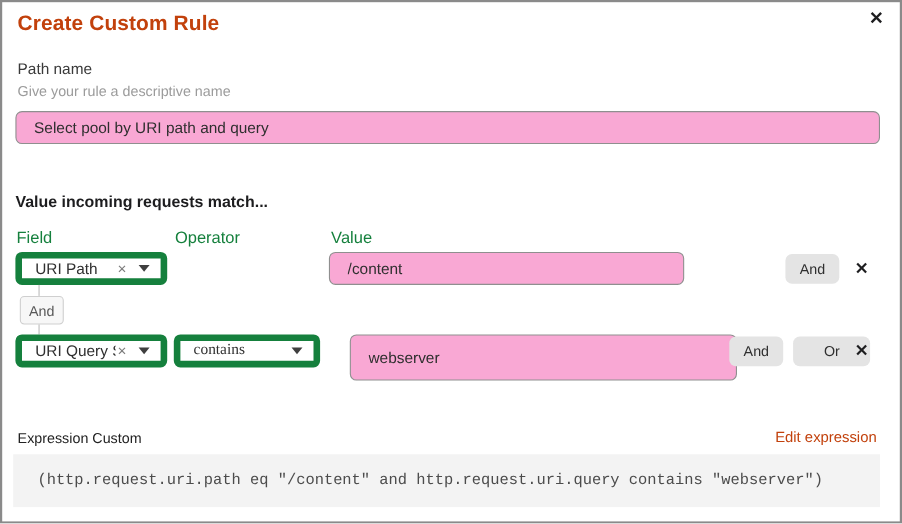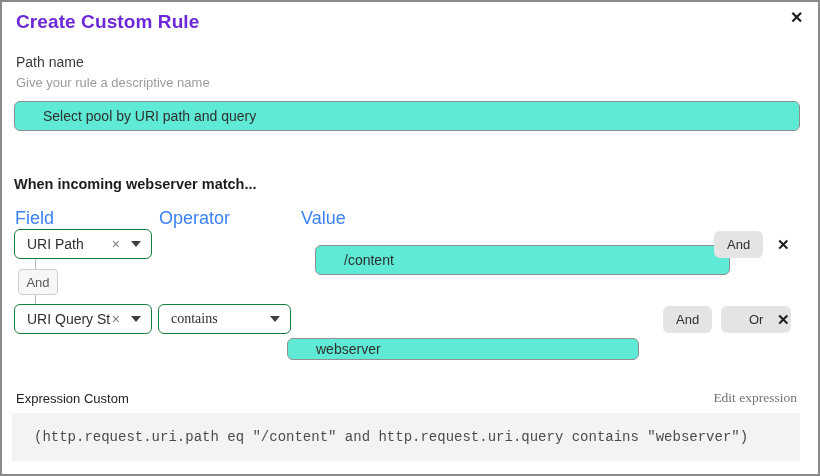--- a/index.html
+++ b/index.html
@@ -10,50 +10,50 @@
     position:relative;
     width:820px; height:476px;
     background:#fff;
     border:2px solid #8a8a8a;
     overflow:hidden;
   }
   .abs { position:absolute; }
 
   .title {
     left:14px; top:9px;
-    font-size:19px; font-weight:700; color:#6d28d9;
+    font-size:19px; font-weight:700; color:#c2410c;
     letter-spacing:.1px;
   }
   .close-btn {
     left:784px; top:4px;
     background:none; border:none; cursor:pointer;
     font-size:16px; font-weight:700; color:#1d1d1f;
     padding:4px; line-height:1;
     font-family:"Liberation Sans", sans-serif;
   }
 
   .field-label { font-size:14px; color:#3a3a3a; }
   .help-text  { font-size:13px; color:#9b9b9b;text-align:right; }
 
   .text-input {
     border:1px solid #8f8f8f; border-radius:6px;
-    background:#5eead4; color:#2f2f2f;
+    background:#f9a8d4; color:#2f2f2f;
     font-size:14px; font-family:"Liberation Sans", sans-serif;
-    padding:0 28px; outline:none;
+    padding:0 16px; outline:none;
   }
   .rule-input { left:12px; top:99px; width:786px; height:30px; }
 
   .section-heading {
     left:12px; top:174px;
     font-size:14.5px; font-weight:700; color:#1d1d1f;
   }
-  .col-label { font-size:18px; color:#3b82f6; }
+  .col-label { font-size:15px; color:#15803d; }
 
   .select {
-    height:30px; border:1px solid #15803d; border-radius:6px;
+    height:30px; border:6px solid #15803d; border-radius:6px;
     background:#fff; display:flex; align-items:center;
     padding:0 10px 0 12px; cursor:pointer;
   }
   .select .sel-text {
     font-size:14px; color:#2f2f2f; white-space:nowrap;
     overflow:hidden; max-width:84px;
   }
   .select .clear-x {
     margin-left:auto; font-size:14px; color:#7d7d7d; line-height:1;
     padding:0 2px; cursor:pointer;
@@ -84,21 +84,21 @@
   .connector-badge {
     left:16px; top:267px; width:40px; height:26px;
     border:1px solid #cfcfcf; border-radius:4px; background:#f7f7f7;
     display:flex; align-items:center; justify-content:center;
     font-size:13px; color:#595959;
   }
 
   .expr-label { left:14px; top:389px; font-size:13px; color:#222; }
   .edit-link {
     top:388px; right:21px;
-    font-size:13.5px; color:#737373; text-decoration:none;font-family:Liberation Serif, serif;
+    font-size:13.5px; color:#c2410c; text-decoration:none;
   }
   .code-block {
     left:10px; top:411px; width:788px; height:48px;
     background:#f3f3f3; display:flex; align-items:center;
   }
   .code-text {
     padding-left:22px;
     font-family:"Liberation Mono", monospace;
     font-size:14px; color:#4c4c4c; white-space:nowrap;
   }
@@ -108,51 +108,51 @@
 
 <div class="dialog">
 
   <div class="abs title">Create Custom Rule</div>
   <button class="abs close-btn">✕</button>
 
   <div class="abs field-label" style="left:14px; top:52px;">Path name</div>
   <div class="abs help-text" style="left:14px; top:73px;">Give your rule a descriptive name</div>
   <input class="abs text-input rule-input" type="text" value="Select pool by URI path and query" style="">
 
-  <div class="abs section-heading">When incoming webserver match...</div>
+  <div class="abs section-heading">Value incoming requests match...</div>
 
   <div class="abs col-label" style="left:13px; top:206px;">Field</div>
   <div class="abs col-label" style="left:157px; top:206px;">Operator</div>
   <div class="abs col-label" style="left:299px; top:206px;">Value</div>
 
   <div class="abs select" style="left:12px; top:227px; width:138px;">
     <span class="sel-text">URI Path</span>
     <span class="clear-x">×</span>
     <span class="caret"></span>
   </div>
-  <input class="abs text-input" style="left: 313px; top: 227px; width: 415px; height: 30px; margin-top: 16px;" type="text" value="/content">
+  <input class="abs text-input" style="left: 297px; top: 227px; width: 323px; height: 30px;" type="text" value="/content">
   <button class="abs chip-btn" style="left:712px; top:229px;">And</button>
   <button class="abs delete-btn" style="left:773px; top:233px;">✕</button>
 
   <div class="abs connector-line" style="top:257px; height:10px;"></div>
   <div class="abs connector-badge">
     <span>And</span>
   </div>
   <div class="abs connector-line" style="top:293px; height:9px;"></div>
 
   <div class="abs select" style="left:12px; top:302px; width:138px;">
     <span class="sel-text">URI Query St...</span>
     <span class="clear-x">×</span>
     <span class="caret"></span>
   </div>
   <div class="abs select no-clear" style="left:156px; top:302px; width:133px;font-family:Liberation Serif, serif;">
     <span class="sel-text">contains</span>
     <span class="caret"></span>
   </div>
-  <input class="abs text-input" style="left: 285px; top: 302px; width: 352px; height: 22px; margin-top: 34px;" type="text" value="webserver">
+  <input class="abs text-input" style="left: 316px; top: 302px; width: 352px; height: 42px;" type="text" value="webserver">
   <button class="abs chip-btn" style="left:661px; top:304px;">And</button>
   <button class="abs chip-btn" style="left:719px; top:304px; padding:0 28px;">Or</button>
   <button class="abs delete-btn" style="left:773px; top:308px;">✕</button>
 
   <div class="abs expr-label">Expression Custom</div>
   <a class="abs edit-link" href="#">Edit expression</a>
   <div class="abs code-block">
     <span class="code-text">(http.request.uri.path eq "/content" and http.request.uri.query contains "webserver")</span>
   </div>
 

